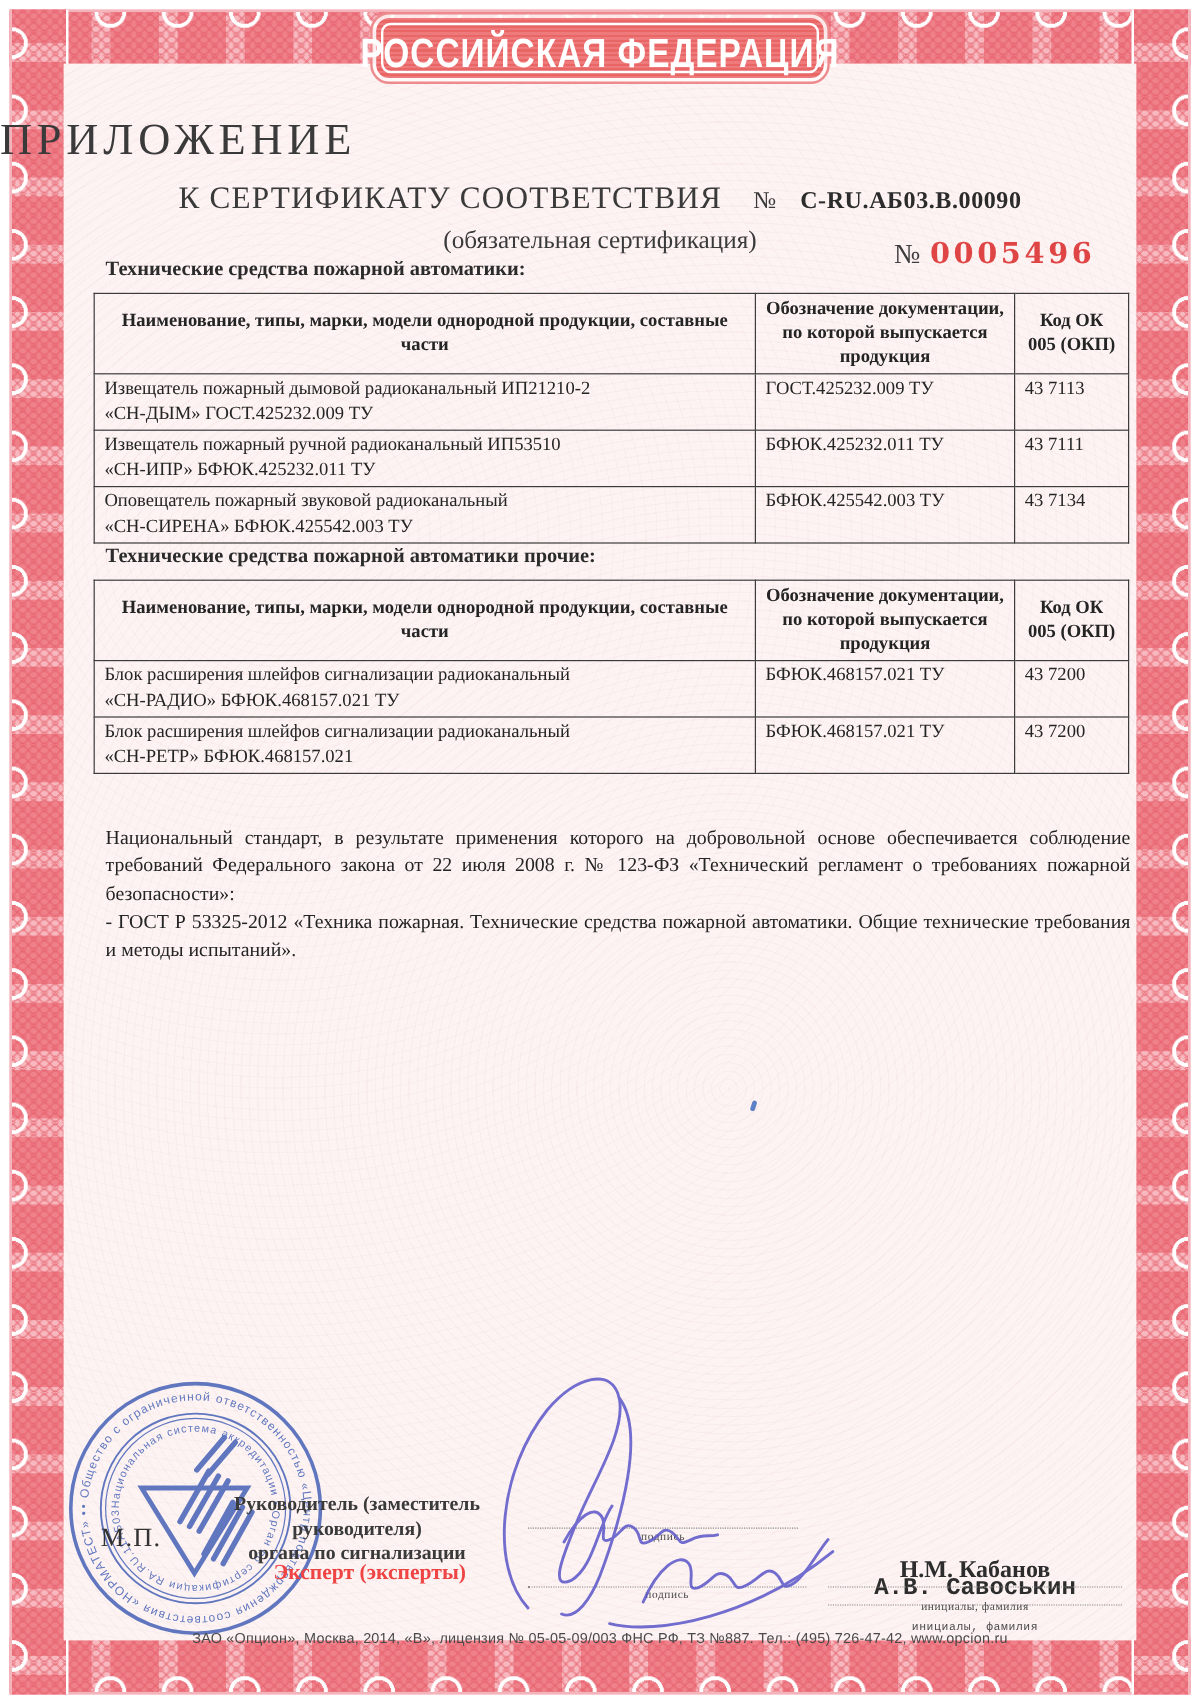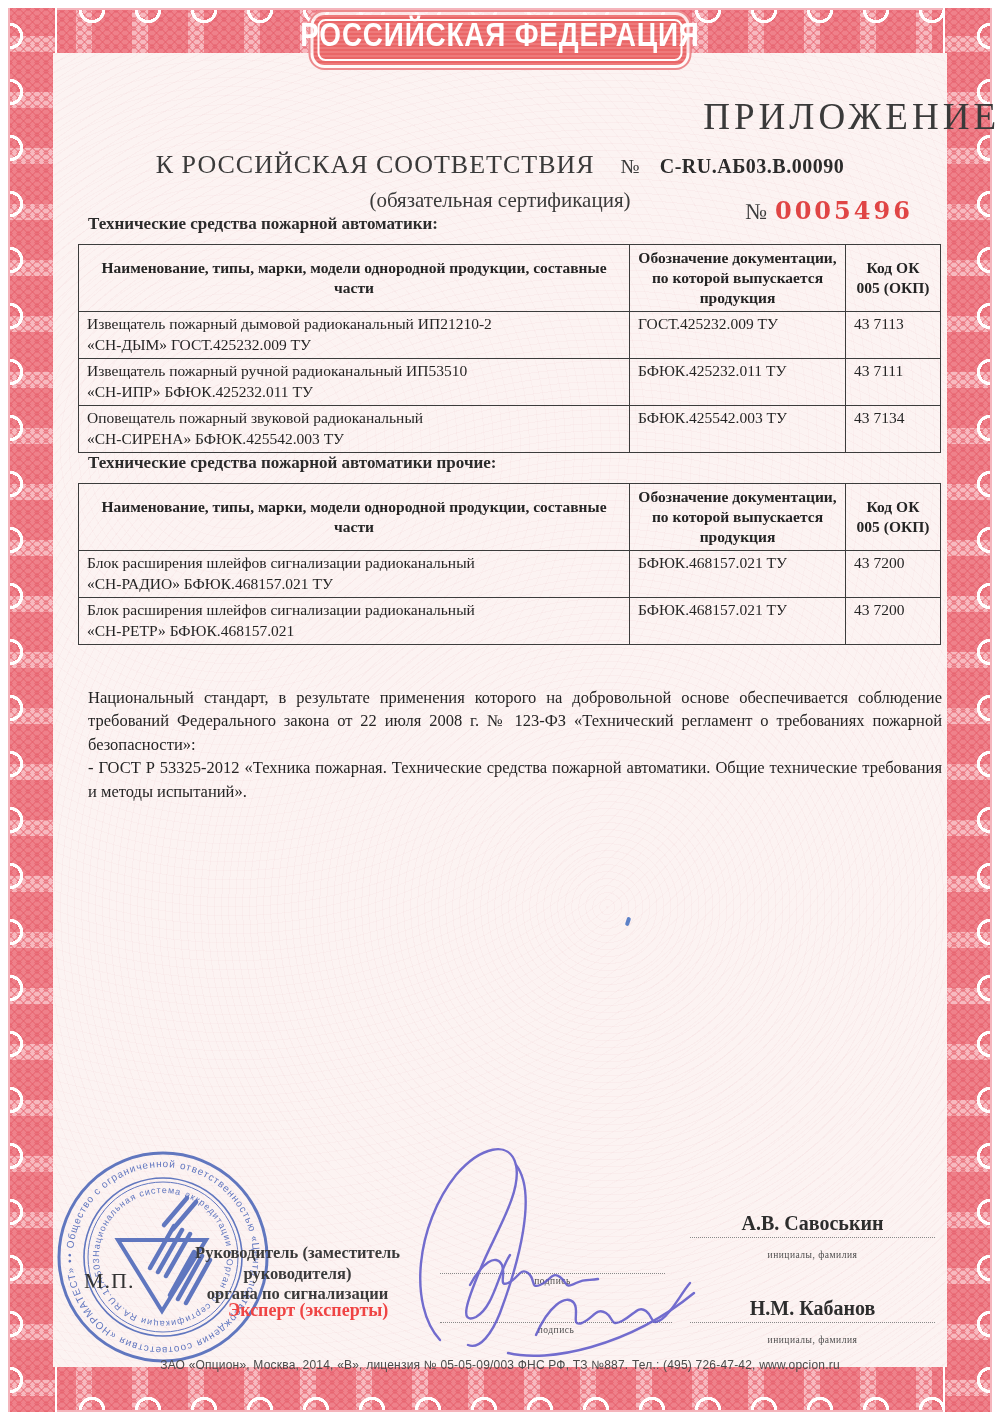--- a/index.html
+++ b/index.html
@@ -44,31 +44,31 @@
       repeating-radial-gradient(circle at 20% 30%, rgba(216,130,142,.045) 0 1px, rgba(255,255,255,0) 1px 9px);
   }
   
   .banner-outer{
     position:absolute;left:50%;top:10px;transform:translateX(-50%);z-index:5;
     border:2px solid #ec8a8d;border-radius:16px;background:rgba(255,250,250,.85);padding:3px;
   }
   .banner{
     position:relative;width:373px;height:50px;border-radius:11px;
     background:repeating-linear-gradient(180deg,#ee7a7b 0 2px,#e96667 2px 4px);
-    display:flex;align-items:flex-start;justify-content:center;
+    display:flex;align-items:flex-end;justify-content:center;
   }
   .banner::after{content:"";position:absolute;inset:4px;border:2px solid #fff;border-radius:8px;pointer-events:none;}
   .banner-text{
     display:inline-block;transform:scaleX(.82);
     font-family:"Liberation Sans", sans-serif;font-weight:bold;font-size:34px;
     color:#fff;letter-spacing:1px;white-space:nowrap;
   }
   
   .abs{position:absolute;}
-  .title{left:0;right:0;top:95px;text-align:right;font-size:37px;letter-spacing:4px;color:#3a3a3a;z-index:3;}
+  .title{left:0;right:0;top:95px;text-align:left;font-size:37px;letter-spacing:4px;color:#3a3a3a;z-index:3;}
   .certline{left:0;right:0;top:150px;text-align:center;z-index:3;white-space:nowrap;}
   .certline .t1{font-size:26px;letter-spacing:1px;color:#3a3a3a;}
   .certline .nosign{font-size:20px;color:#3a3a3a;margin-left:22px;}
   .certline .certno{font-size:20px;font-weight:bold;color:#2b2b2b;margin-left:16px;letter-spacing:.5px;}
   .mandatory{left:0;right:0;top:188px;text-align:center;font-size:21px;color:#3a3a3a;z-index:3;}
   .formno{left:745px;top:196px;z-index:3;white-space:nowrap;}
   .formno .nosign{font-size:23px;color:#3c3c3c;}
   .formno .num{font-family:"DejaVu Serif", serif;font-size:24px;font-weight:bold;color:#e04545;letter-spacing:3px;margin-left:8px;}
   .secheading{left:88px;font-size:17px;font-weight:bold;color:#2b2b2b;z-index:3;}
   
@@ -88,21 +88,21 @@
   .role1{left:150px;top:1243px;width:295px;text-align:center;font-weight:bold;font-size:16.5px;line-height:1.25;color:#3a3a3a;z-index:4;}
   .role2{left:228px;top:1300px;font-weight:bold;font-size:18px;color:#ef4444;z-index:4;}
   .mp{left:84px;top:1268px;font-size:22px;color:#333;z-index:5;letter-spacing:1px;}
   .sigline{border-bottom:1.2px dotted #8a8a8a;z-index:3;}
   .sl1{left:440px;top:1248px;width:225px;height:25px;}
   .sl2{left:440px;top:1297px;width:232px;height:25px;}
   .caption{position:absolute;text-align:center;font-size:9.5px;color:#4c4c4c;z-index:3;letter-spacing:.5px;}
   .cap1{left:440px;top:1276px;width:225px;}
   .cap2{left:440px;top:1325px;width:232px;}
   .nameblock{position:absolute;width:245px;text-align:center;z-index:3;}
-  .nb1{left:690px;top:1212px;} .nb2{left:690px;top:1297px;}
+  .nb1{left:690px;top:1312px;font-family:Liberation Mono, monospace;} .nb2{left:690px;top:1297px;}
   .nameblock .nm{font-size:20px;font-weight:bold;color:#2d2d2d;border-bottom:1.2px dotted #8a8a8a;padding-bottom:2px;}
   .nameblock .cp{font-size:9.5px;color:#4c4c4c;margin-top:12px;letter-spacing:.5px;}
   
   .stamp{left:54px;top:1148px;width:218px;height:218px;z-index:3;opacity:.82;}
   .handsig{left:398px;top:1135px;width:310px;height:225px;z-index:6;pointer-events:none;}
   .inkdot{left:626px;top:917px;width:4px;height:9px;background:#3f6cc0;border-radius:2px;transform:rotate(18deg);opacity:.85;z-index:3;}
   
   .footer{left:0;right:0;top:1358px;text-align:center;z-index:3;
     font-family:"Liberation Sans", sans-serif;font-size:12px;color:#4a4a4a;letter-spacing:.2px;}
 </style>
@@ -119,21 +119,21 @@
   <div class="paper"></div>
 
   <div class="banner-outer">
     <div class="banner">
       <span class="banner-text">РОССИЙСКАЯ ФЕДЕРАЦИЯ</span>
     </div>
   </div>
 
   <div class="abs title">ПРИЛОЖЕНИЕ</div>
   <div class="abs certline">
-    <span class="t1">К РОССИЙСКАЯ СООТВЕТСТВИЯ</span>
+    <span class="t1">К СЕРТИФИКАТУ СООТВЕТСТВИЯ</span>
     <span class="nosign">№</span>
     <span class="certno">C-RU.АБ03.В.00090</span>
   </div>
   <div class="abs mandatory">(обязательная сертификация)</div>
   <div class="abs formno">
     <span class="nosign">№</span><span class="num">0005496</span>
   </div>
 
   <div class="abs secheading" style="top:214px;">Технические средства пожарной автоматики:</div>
   <table class="prod" style="top:244px;">

